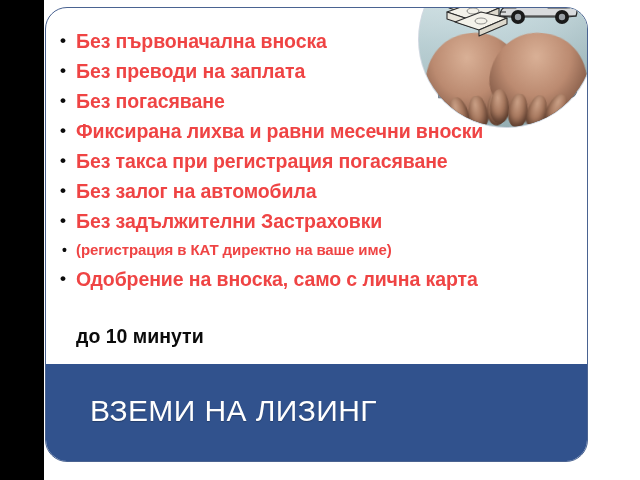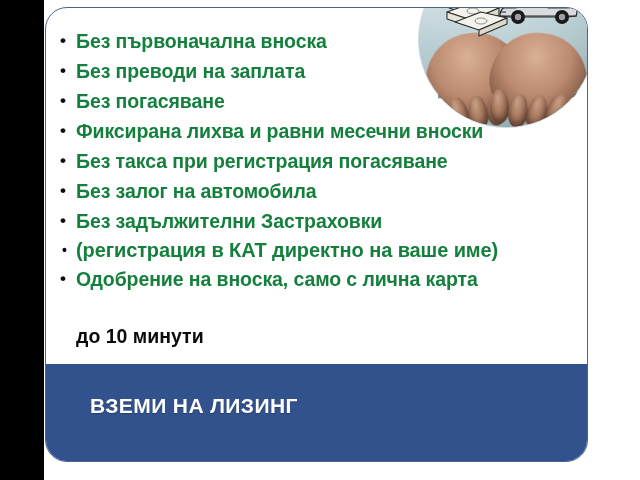--- a/index.html
+++ b/index.html
@@ -46,38 +46,38 @@
     left: 13px;
     top: 18px;
     width: 530px;
     list-style: none;
     margin: 0;
     padding: 0;
   }
   .benefit-item {
     position: relative;
     padding-left: 17px;
-    color: #15803d;
+    color: #ef4444;
     font-weight: bold;
     font-size: 19.5px;
     line-height: 30px;
     white-space: nowrap;
     letter-spacing: -0.1px;
   }
   .benefit-item::before {
     content: "\2022";
     position: absolute;
     left: 1px;
     top: 0;
     font-size: 17px;
     line-height: 30px;
     color: #0b0b0b;
   }
   .benefit-item.small {
-    font-size: 20px;
+    font-size: 15px;
     line-height: 28px;
   }
   .benefit-item.small::before {
     font-size: 14px;
     line-height: 28px;
     left: 3px;
   }
   .benefit-cont {
     padding-left: 17px;
     color: #0b0b0b;
@@ -105,22 +105,22 @@
     top: 356px;
     width: 543px;
     height: 99px;
     background: #31528d;
   }
   .cta-text {
     position: absolute;
     left: 44px;
     top: 30px;
     color: #ffffff;
-    font-size: 21px;
-    font-weight: bold;
+    font-size: 30px;
+    font-weight: normal;
     letter-spacing: 0.4px;
     white-space: nowrap;
     text-shadow: 0 1px 1px rgba(0,0,0,0.25);
   }
 
   
   .hands-photo {
     position: absolute;
     left: 373px;
     top: -56px;

